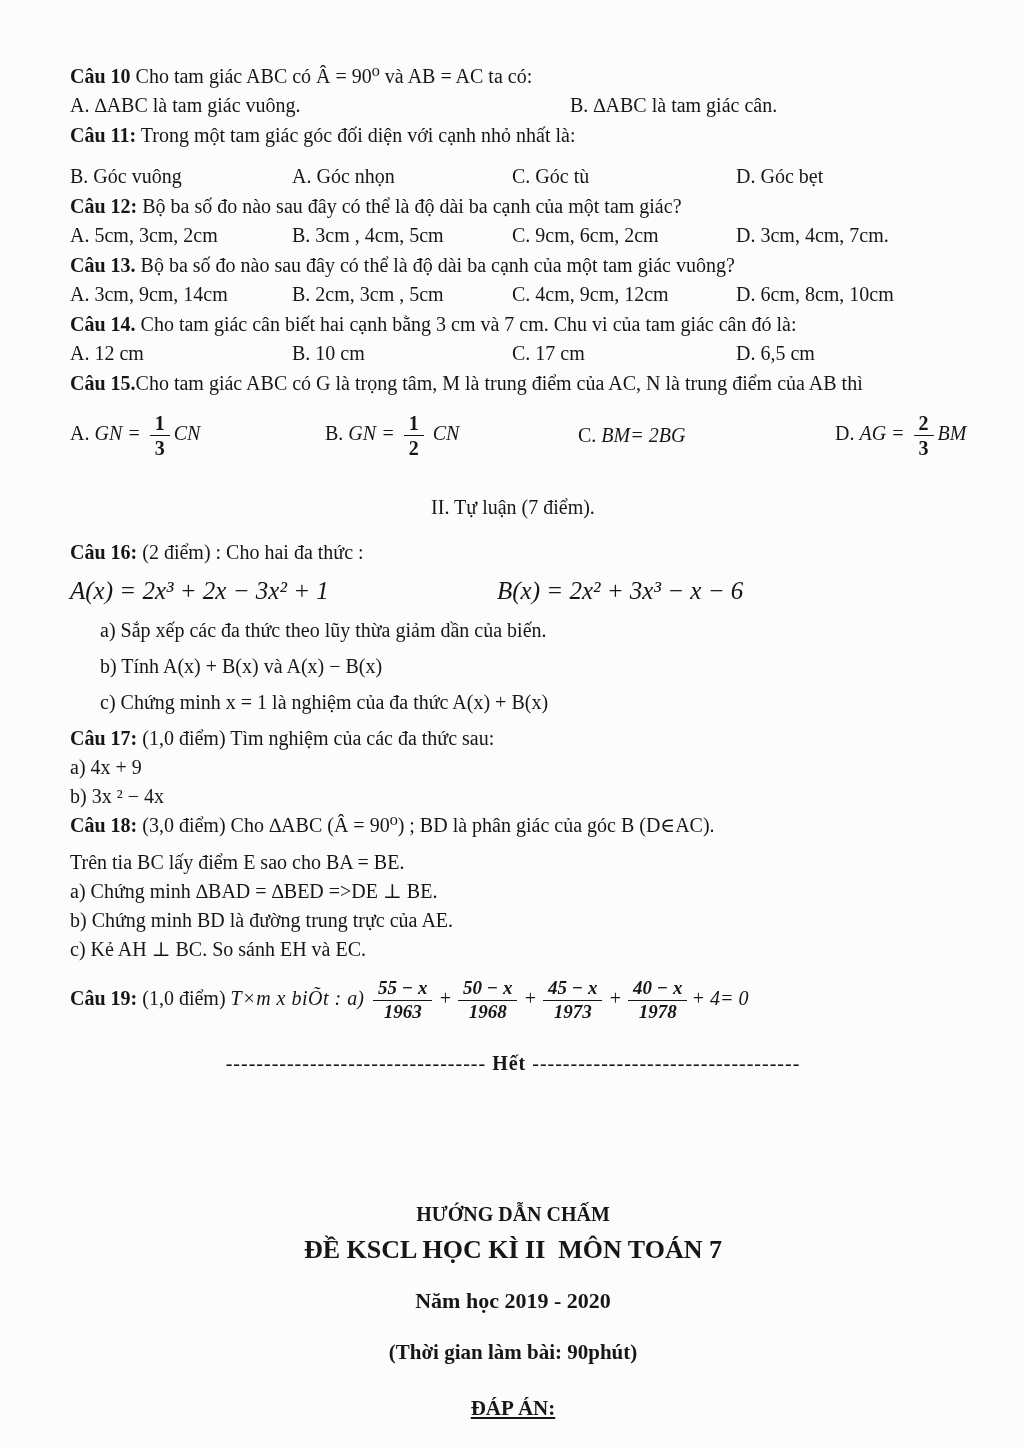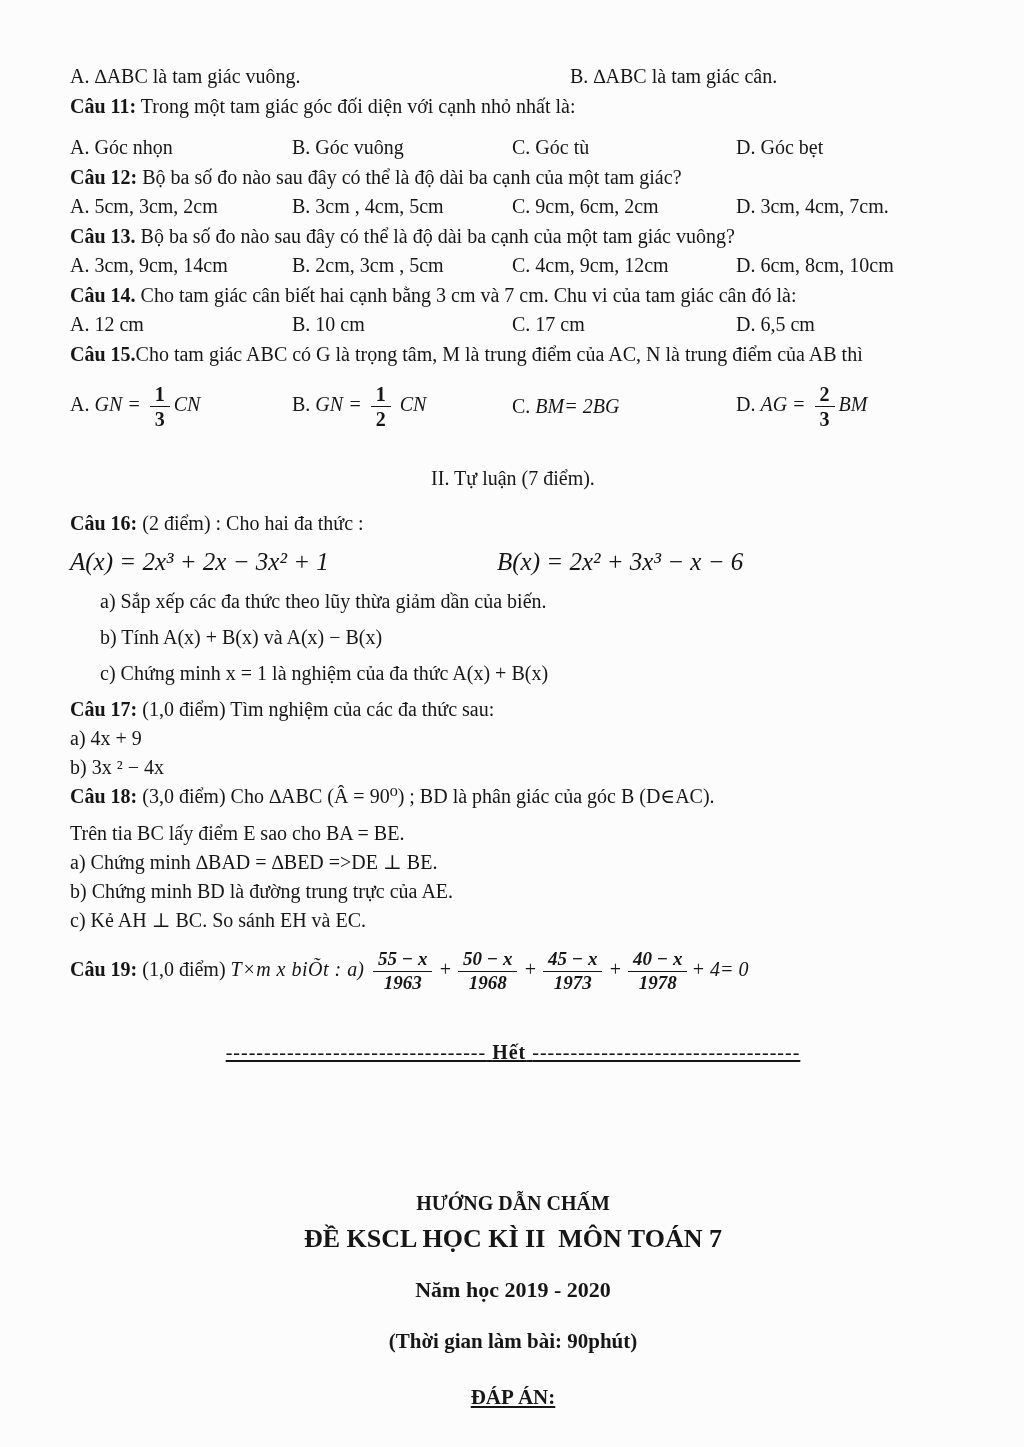--- a/index.html
+++ b/index.html
@@ -21,49 +21,50 @@
   .section-title{text-align:center;font-weight:normal;margin:28px 0 16px 0;}
   .mathrow{display:grid;grid-template-columns:427px 1fr;margin-top:6px;font-style:italic;font-size:25px;}
   .item{margin-top:7px;}
   .indent{padding-left:30px;}
   .math{font-style:italic;}
   .hand{font-style:italic;letter-spacing:0.5px;}
   .frac{display:inline-block;text-align:center;vertical-align:middle;font-weight:bold;margin:0 4px;line-height:1.1;font-size:19px;}
   .frac .num{display:block;padding:0 5px 1px 5px;border-bottom:1.6px solid #161616;}
   .frac .den{display:block;padding:1px 5px 0 5px;}
   .frac15{font-size:20px;}
-  .optrow15{margin-top:14px;margin-bottom:34px;align-items:center;}
+  .optrow15{margin-top:14px;margin-bottom:34px;align-items:center;gap:33px;}
   .q19row{margin-top:14px;}
   .plus{margin:0 2px;font-style:italic;}
-  .sep{text-align:center;margin-top:44px;letter-spacing:1px;text-decoration:underline;}
+  .sep{text-align:center;margin-top:26px;letter-spacing:1px;}
   .footer{margin-top:122px;text-align:center;}
   .footer .f1{font-weight:bold;font-size:20px;}
   .footer .f2{font-weight:bold;font-size:26px;margin-top:2px;white-space:pre-wrap;}
   .footer .f3{font-weight:bold;font-size:22px;margin-top:16px;}
   .footer .f4{font-size:21px;margin-top:20px;font-weight:bold;}
   .footer .f5{font-weight:bold;font-size:21px;margin-top:26px;text-decoration:underline;}
   .stem2{margin-top:8px;}
 </style>
 </head>
 <body>
 
 <div class="page">
 
   <section>
+    <p class="qline"><b>Câu 10</b><span> Cho tam giác ABC có Â = 90⁰ và AB = AC ta có:</span></p>
     <div class="opts cols2">
       <span class="opt">A. ∆ABC  là tam giác vuông.</span>
       <span class="opt">B. ∆ABC  là tam giác cân.</span>
     </div>
   </section>
 
   <section>
     <p class="qline"><b>Câu 11:</b><span> Trong một tam giác góc đối diện với cạnh nhỏ nhất là:</span></p>
     <div class="opts cols4 gap-top">
+      <span class="opt">B. Góc vuông</span>
       <span class="opt">A. Góc nhọn</span>
-      <span class="opt">B. Góc vuông</span>
       <span class="opt">C. Góc tù</span>
       <span class="opt">D. Góc bẹt</span>
     </div>
   </section>
 
   <section>
     <p class="qline"><b>Câu 12:</b><span> Bộ ba số đo nào sau đây có thể là độ dài ba cạnh của một tam giác?</span></p>
     <div class="opts cols4">
       <span class="opt">A. 5cm, 3cm, 2cm</span>
       <span class="opt">B. 3cm , 4cm, 5cm</span>

